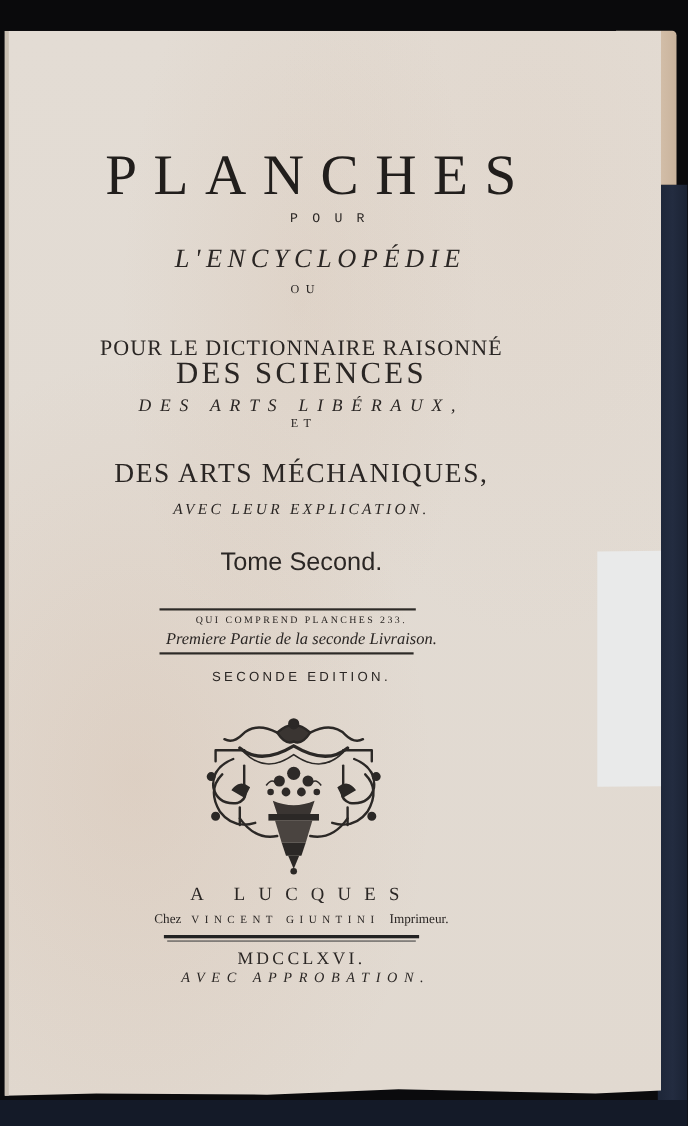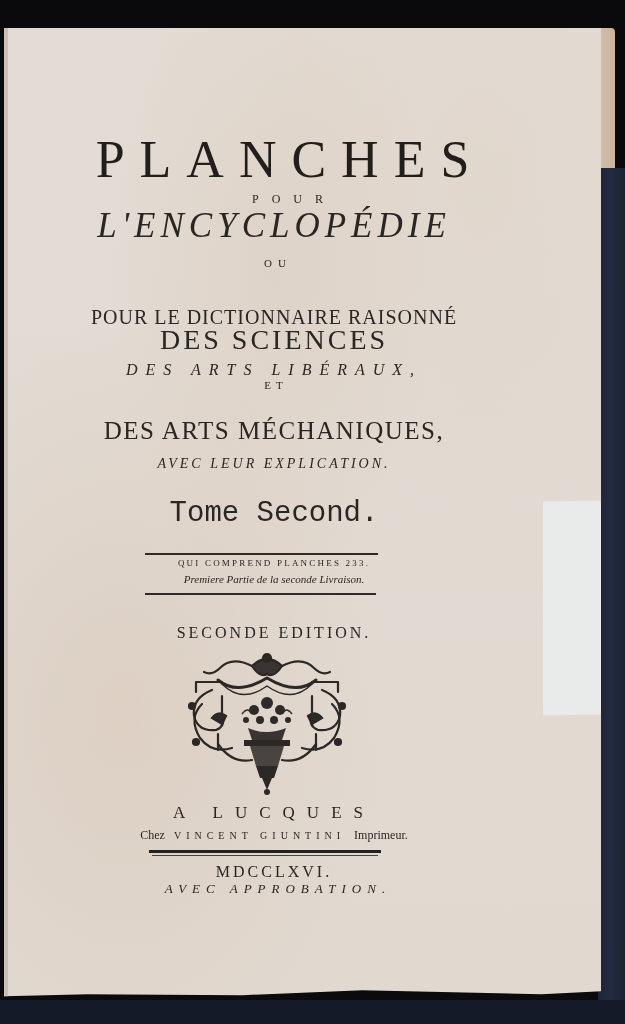--- a/index.html
+++ b/index.html
@@ -92,33 +92,32 @@
     .title-planches {
       top: 102px;
       font-family: "Liberation Serif", serif;
       font-size: 52px;
       letter-spacing: 15px;
       color: #211e1c;
       padding-left: 16px;
     }
     .pour {
       top: 164px;
-      font-family: Liberation Serif, serif;
+      font-family: Liberation Mono, monospace;
       font-size: 12px;
       letter-spacing: 13px;
-      padding-left: 0;
-      margin-left: 20px;
+      padding-left: 30px;
     }
     .encyclopedie {
-      top: 178px;
-      font-family: "Liberation Serif", serif;
-      font-style: italic;
-      font-size: 35px;
+      top: 195px;
+      font-family: "Liberation Serif", serif;
+      font-style: italic;
+      font-size: 24px;
       letter-spacing: 5px;
-      padding-left: 0;
+      padding-left: 17px;
     }
     .ou {
       top: 229px;
       font-family: "Liberation Serif", serif;
       font-size: 11px;
       letter-spacing: 6px;
       padding-left: 4px;
     }
     .dictionnaire {
       top: 254px;
@@ -156,45 +155,45 @@
     }
     .explication {
       top: 428px;
       font-family: "Liberation Serif", serif;
       font-style: italic;
       font-size: 14px;
       letter-spacing: 3px;
     }
     .tome {
       top: 469px;
-      font-family: Liberation Mono, monospace;
-      font-size: 29px;
+      font-family: Liberation Sans, sans-serif;
+      font-size: 23px;
     }
     .rule {
       position: absolute;
       background: #2d2a27;
     }
     .rule-1 { left: 141px; top: 525px; width: 233px; height: 2px; }
     .rule-2 { left: 141px; top: 565px; width: 231px; height: 2px; }
     .comprend {
       top: 530px;
       font-family: "Liberation Serif", serif;
       font-size: 9px;
       letter-spacing: 2.2px;
     }
     .premiere {
       top: 545px;
       font-family: "Liberation Serif", serif;
       font-style: italic;
-      font-size: 11px;
+      font-size: 15px;
     }
     .seconde-edition {
-      top: 596px;
-      font-family: Liberation Serif, serif;
-      font-size: 16px;
+      top: 580px;
+      font-family: Liberation Sans, sans-serif;
+      font-size: 12px;
       letter-spacing: 3px;
     }
     .ornament {
       position: absolute;
       left: 178px;
       top: 620px;
       width: 170px;
       height: 148px;
     }
     .lucques {

